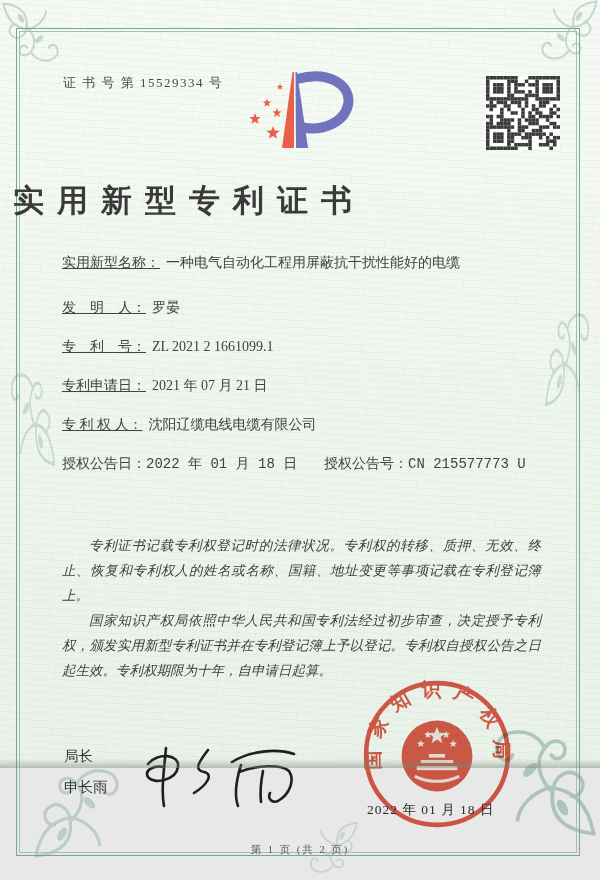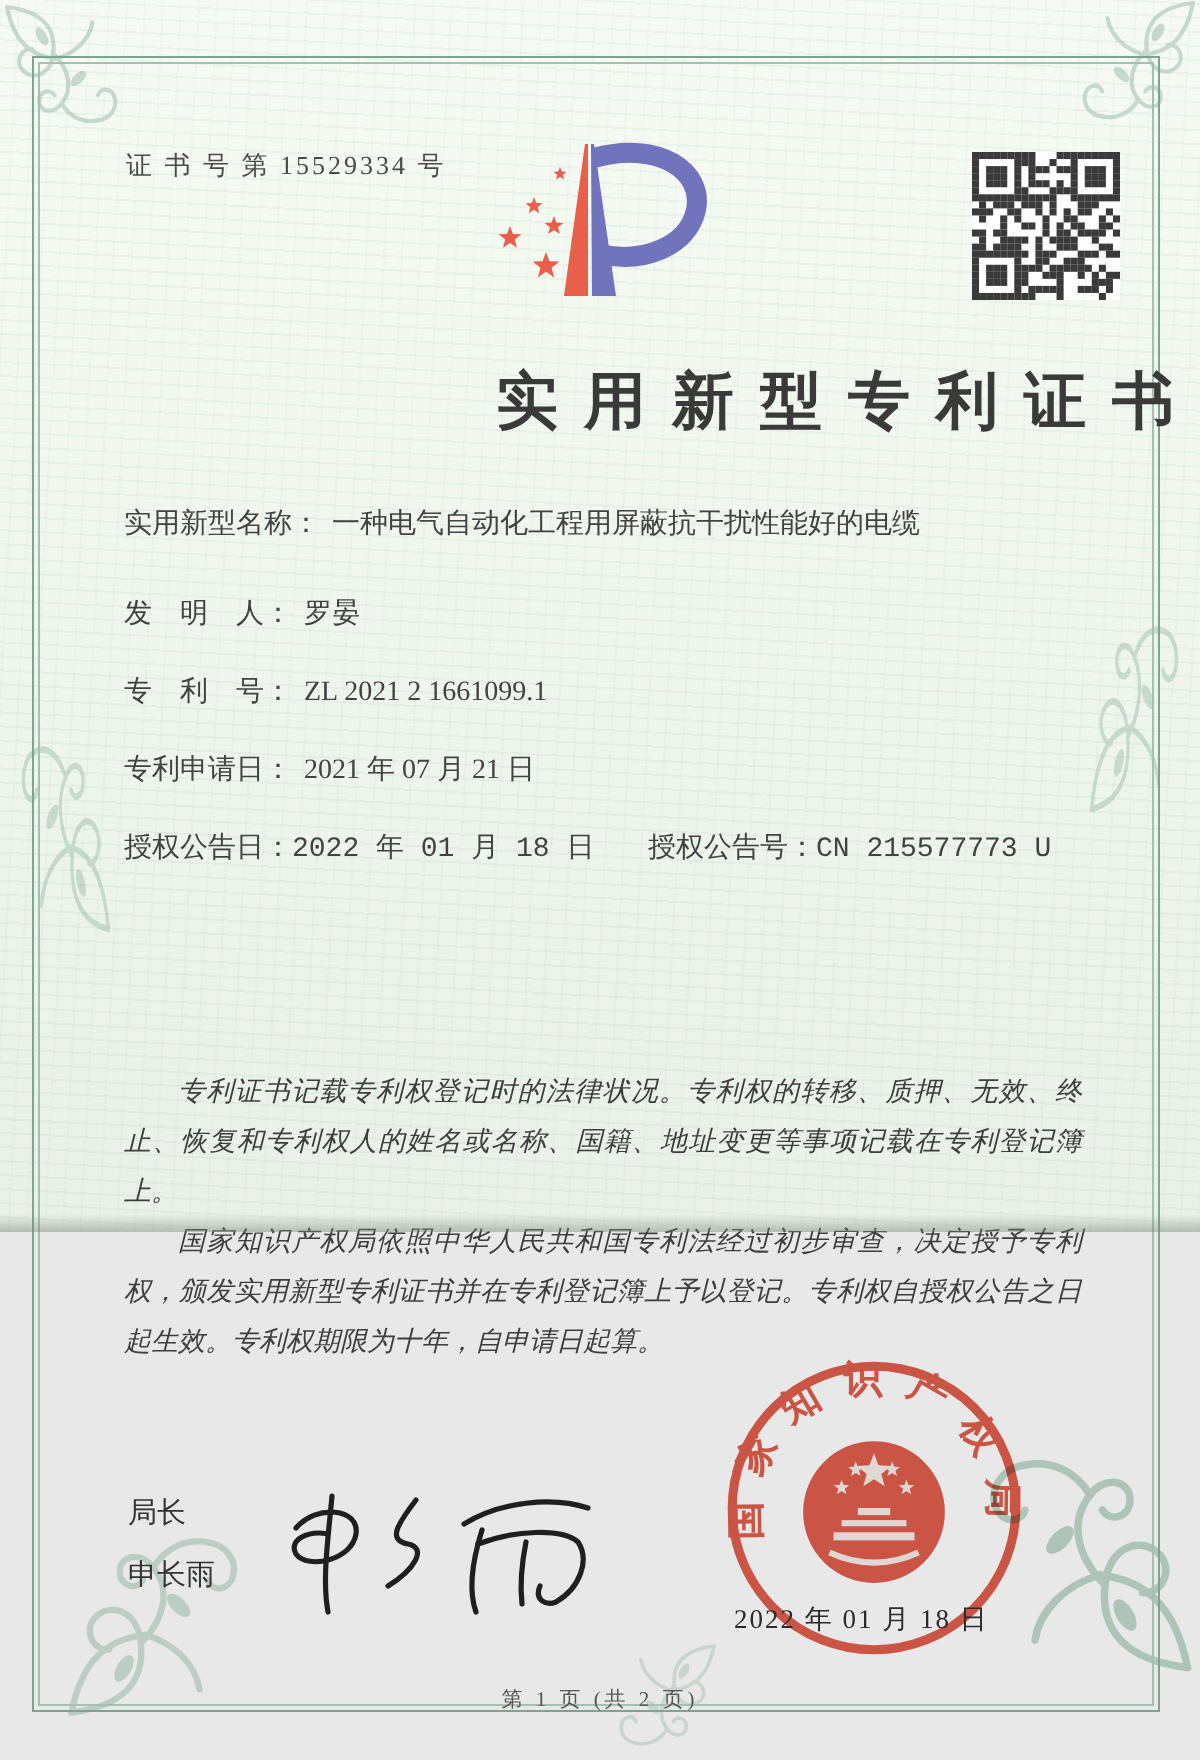--- a/index.html
+++ b/index.html
@@ -1,43 +1,43 @@
 <!DOCTYPE html>
 <html><head>
 <meta charset="utf-8">
 <style>
   html,body{margin:0;padding:0;}
   body{width:600px;height:880px;overflow:hidden;background:#e8e8e8;}
   .paper{
-    position:relative;width:600px;height:616px;
+    position:relative;width:600px;height:768px;
     font-family:"Liberation Serif","DejaVu Serif",serif;
     color:#3f3f3f;
     background:
       repeating-linear-gradient(3deg, rgba(140,190,160,.10) 0 1px, rgba(0,0,0,0) 1px 7px),
       repeating-linear-gradient(93deg, rgba(140,190,160,.06) 0 1px, rgba(0,0,0,0) 1px 9px),
       linear-gradient(180deg,#f6faf4 0%,#eef5ec 60%,#e9f1e8 100%);
   }
   .scan-edge-bottom{position:absolute;left:0;right:0;bottom:0;height:9px;
     background:linear-gradient(180deg,rgba(0,0,0,0),rgba(120,128,120,.45));}
   .frame{position:absolute;left:16px;top:28px;width:562px;height:826px;
     border:1.5px solid #7da392;}
   .frame::after{content:"";position:absolute;inset:2px;border:1px solid #a3c1b0;}
   .flourishes{position:absolute;inset:0;pointer-events:none;color:#8fb3a1;}
 
   .cert-no{position:absolute;left:63px;top:74px;font-size:13px;letter-spacing:1.5px;color:#4a4a4a;}
   .logo{position:absolute;left:230px;top:70px;}
   .qr{position:absolute;left:486px;top:76px;width:74px;height:74px;}
 
-  .title{position:absolute;left:0;right:0;top:180px;text-align:right;
+  .title{position:absolute;left:0;right:0;top:180px;text-align:left;
     font-size:31px;font-weight:600;letter-spacing:13px;text-indent:13px;color:#3a3a3a;}
 
   .fields{position:absolute;left:62px;top:252px;width:482px;font-size:14px;color:#424242;}
   .row{display:flex;line-height:22px;margin-bottom:17px;}
   .row.gap-big{margin-bottom:23px;}
-  .row .label{white-space:pre;flex:0 0 auto;}
+  .row .label{white-space:pre;flex:0 0 auto;text-decoration:underline;}
   .row .value{margin-left:6px;white-space:pre-wrap;}
   .grant-row{display:flex;line-height:22px;font-family:Liberation Mono, monospace;}
   .grant-left{flex:0 0 262px;display:flex;}
   .grant-right{display:flex;}
 
   .body-text{position:absolute;left:62px;top:533px;width:479px;
     font-size:13.5px;line-height:25px;color:#3e3e3e;font-style:italic;}
   .body-text p{margin:0;text-indent:2em;text-align:justify;}
 
   .sign-title{position:absolute;left:64px;top:747px;font-size:14.5px;color:#333;}
@@ -361,20 +361,24 @@
       <span class="value">罗晏</span>
     </div>
     <div class="row">
       <span class="label">专　利　号：</span>
       <span class="value">ZL 2021 2 1661099.1</span>
     </div>
     <div class="row">
       <span class="label">专利申请日：</span>
       <span class="value">2021 年 07 月 21 日</span>
     </div>
+    <div class="row">
+      <span class="label">专 利 权 人：</span>
+      <span class="value">沈阳辽缆电线电缆有限公司</span>
+    </div>
     <div class="grant-row">
       <span class="grant-left">
         <span class="label">授权公告日：</span>
         <span class="value">2022 年 01 月 18 日</span>
       </span>
       <span class="grant-right">
         <span class="label">授权公告号：</span>
         <span class="value">CN 215577773 U</span>
       </span>
     </div>

